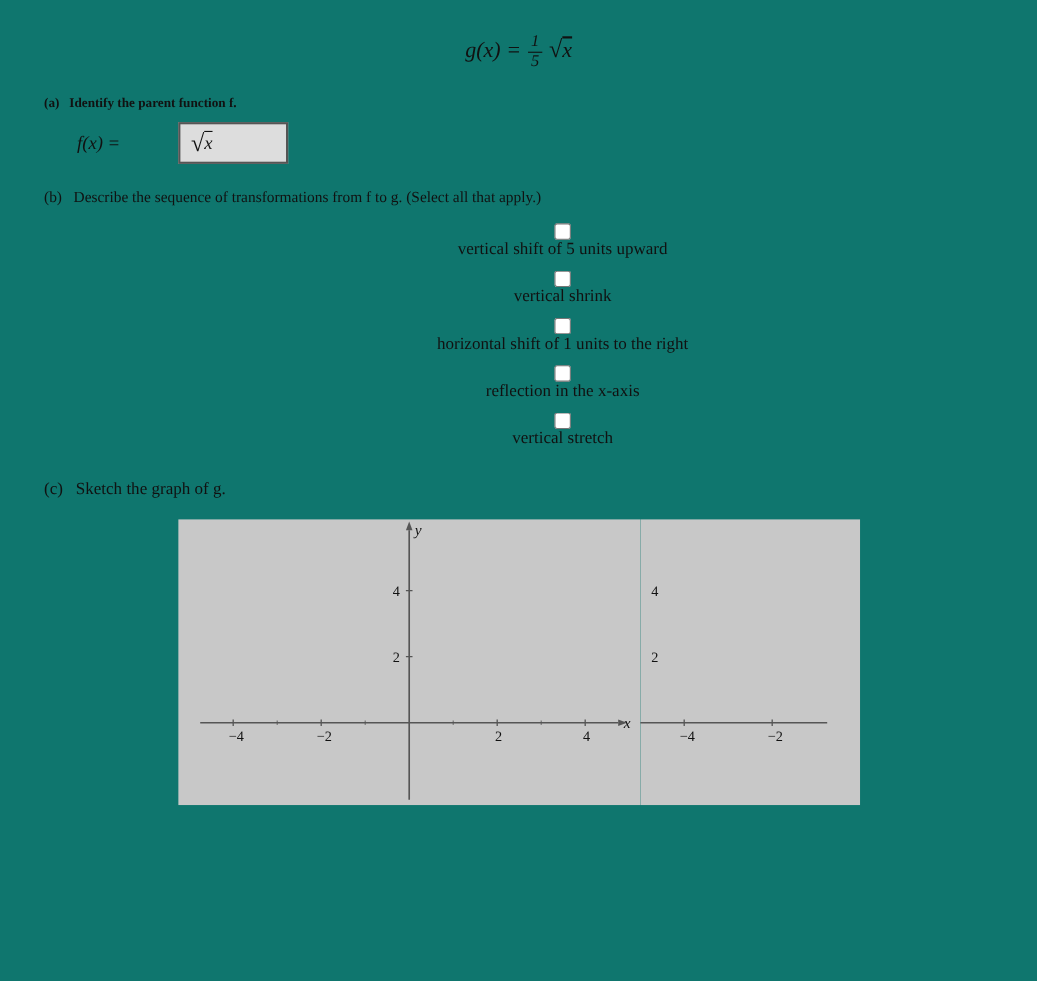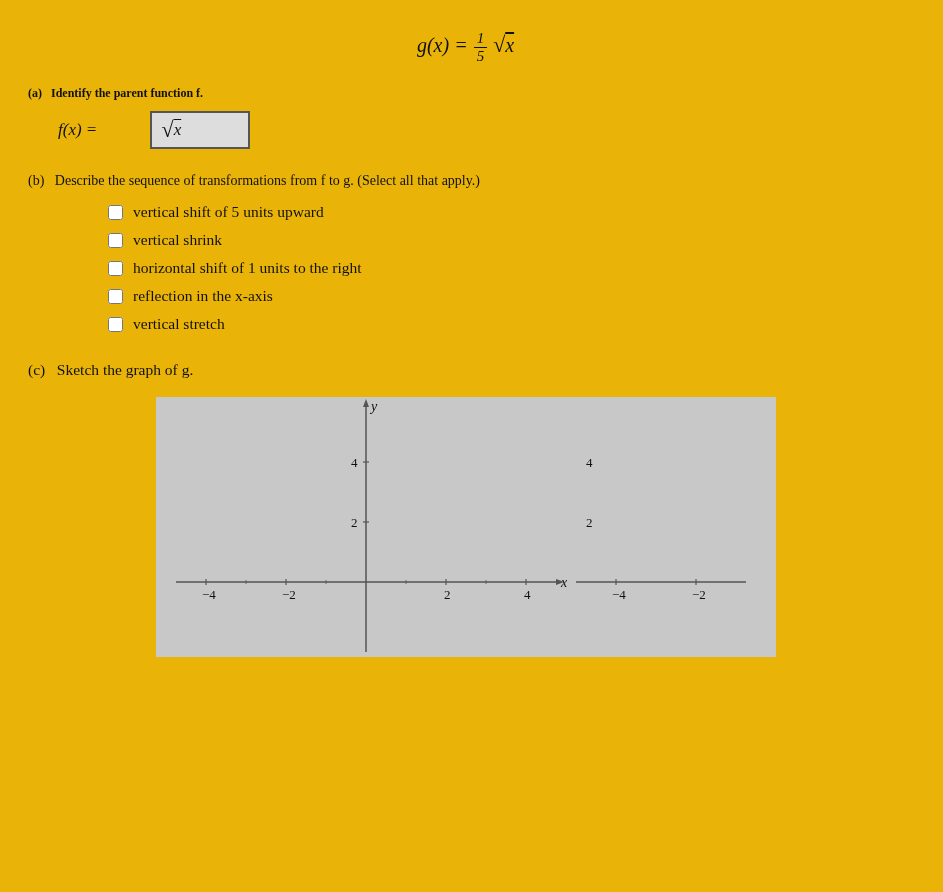--- a/index.html
+++ b/index.html
@@ -5,24 +5,24 @@
     * { box-sizing: border-box; margin: 0; padding: 0; }
 
     body {
       background: #b0b0b0;
       font-family: 'Times New Roman', Times, serif;
       font-size: 16px;
       color: #111;
     }
 
     .page {
-      background: #eab308;
+      background: #0f766e;
       width: 943px;
       min-height: 892px;
-      padding: 30px 40px 40px 28px;
+      padding: 30px 40px 40px 40px;
     }
 
     .function-title {
       text-align: center;
       font-size: 20px;
       margin-bottom: 22px;
       font-style: italic;
     }
 
     .part-label {
@@ -68,21 +68,22 @@
     .checkbox-list {
       list-style: none;
       margin-left: 80px;
     }
 
     .checkbox-list li {
       display: flex;
       align-items: center;
       margin-bottom: 10px;
       font-size: 15.5px;
-      gap: 10px;
+      gap: 0;
+      flex-direction: column;
     }
 
     .checkbox-list li input[type="checkbox"] {
       width: 15px;
       height: 15px;
       cursor: pointer;
       accent-color: #555;
     }
 
     .part-c {

